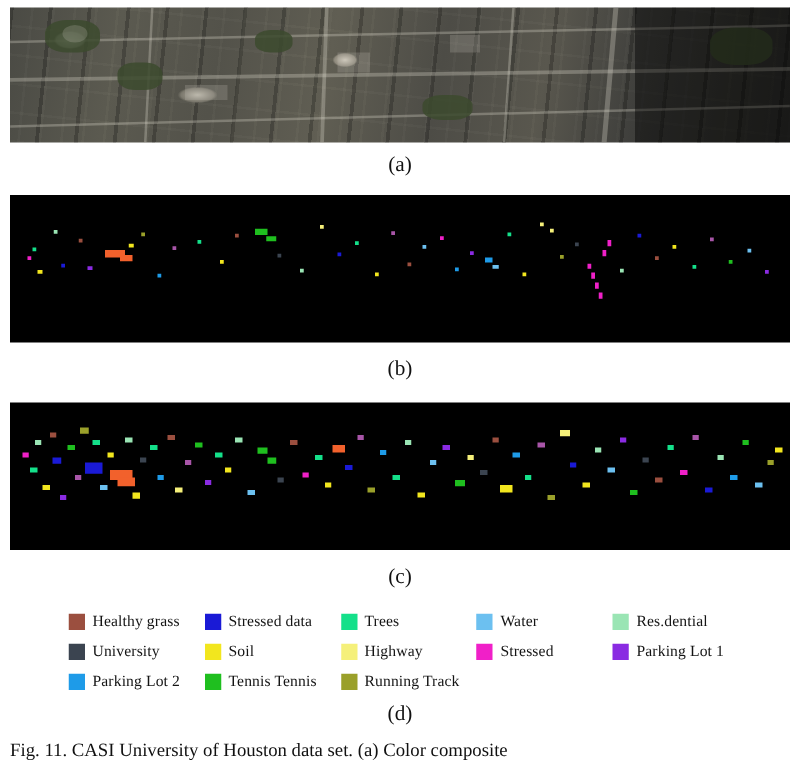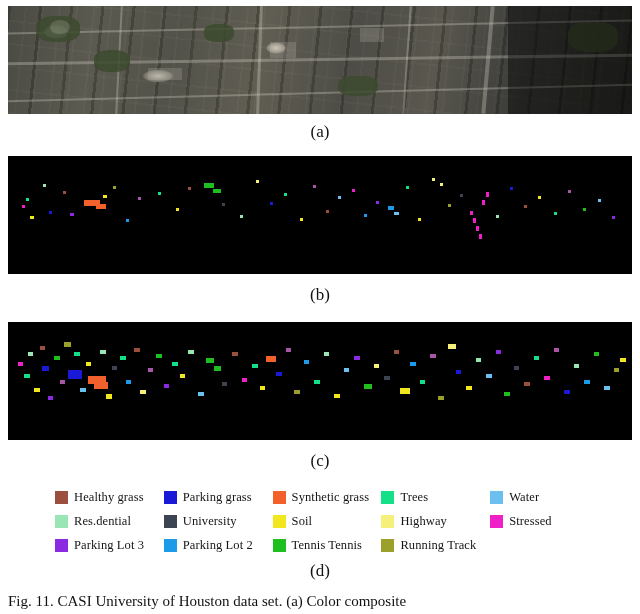--- a/index.html
+++ b/index.html
@@ -294,25 +294,21 @@
     </div>
   <div class="panel-caption" id="cap-c">(c)</div>
 
   <div id="legend">
       <div class="legend-item">
         <span class="swatch" style="background: rgb(155, 79, 63);"></span>
         <span class="legend-label">Healthy grass</span>
       </div>
       <div class="legend-item">
         <span class="swatch" style="background: rgb(26, 26, 214);"></span>
-        <span class="legend-label">Parking grass</span>
-      </div>
-      <div class="legend-item">
-        <span class="swatch" style="background: rgb(242, 97, 44);"></span>
-        <span class="legend-label">Synthetic grass</span>
+        <span class="legend-label">Stressed data</span>
       </div>
       <div class="legend-item">
         <span class="swatch" style="background: rgb(20, 224, 138);"></span>
         <span class="legend-label">Trees</span>
       </div>
       <div class="legend-item">
         <span class="swatch" style="background: rgb(108, 192, 240);"></span>
         <span class="legend-label">Water</span>
       </div>
       <div class="legend-item">
@@ -330,21 +326,21 @@
       <div class="legend-item">
         <span class="swatch" style="background: rgb(245, 240, 122);"></span>
         <span class="legend-label">Highway</span>
       </div>
       <div class="legend-item">
         <span class="swatch" style="background: rgb(240, 32, 200);"></span>
         <span class="legend-label">Stressed</span>
       </div>
       <div class="legend-item">
         <span class="swatch" style="background: rgb(138, 43, 226);"></span>
-        <span class="legend-label">Parking Lot 3</span>
+        <span class="legend-label">Parking Lot 1</span>
       </div>
       <div class="legend-item">
         <span class="swatch" style="background: rgb(30, 155, 232);"></span>
         <span class="legend-label">Parking Lot 2</span>
       </div>
       <div class="legend-item">
         <span class="swatch" style="background: rgb(31, 191, 31);"></span>
         <span class="legend-label">Tennis Tennis</span>
       </div>
       <div class="legend-item">

